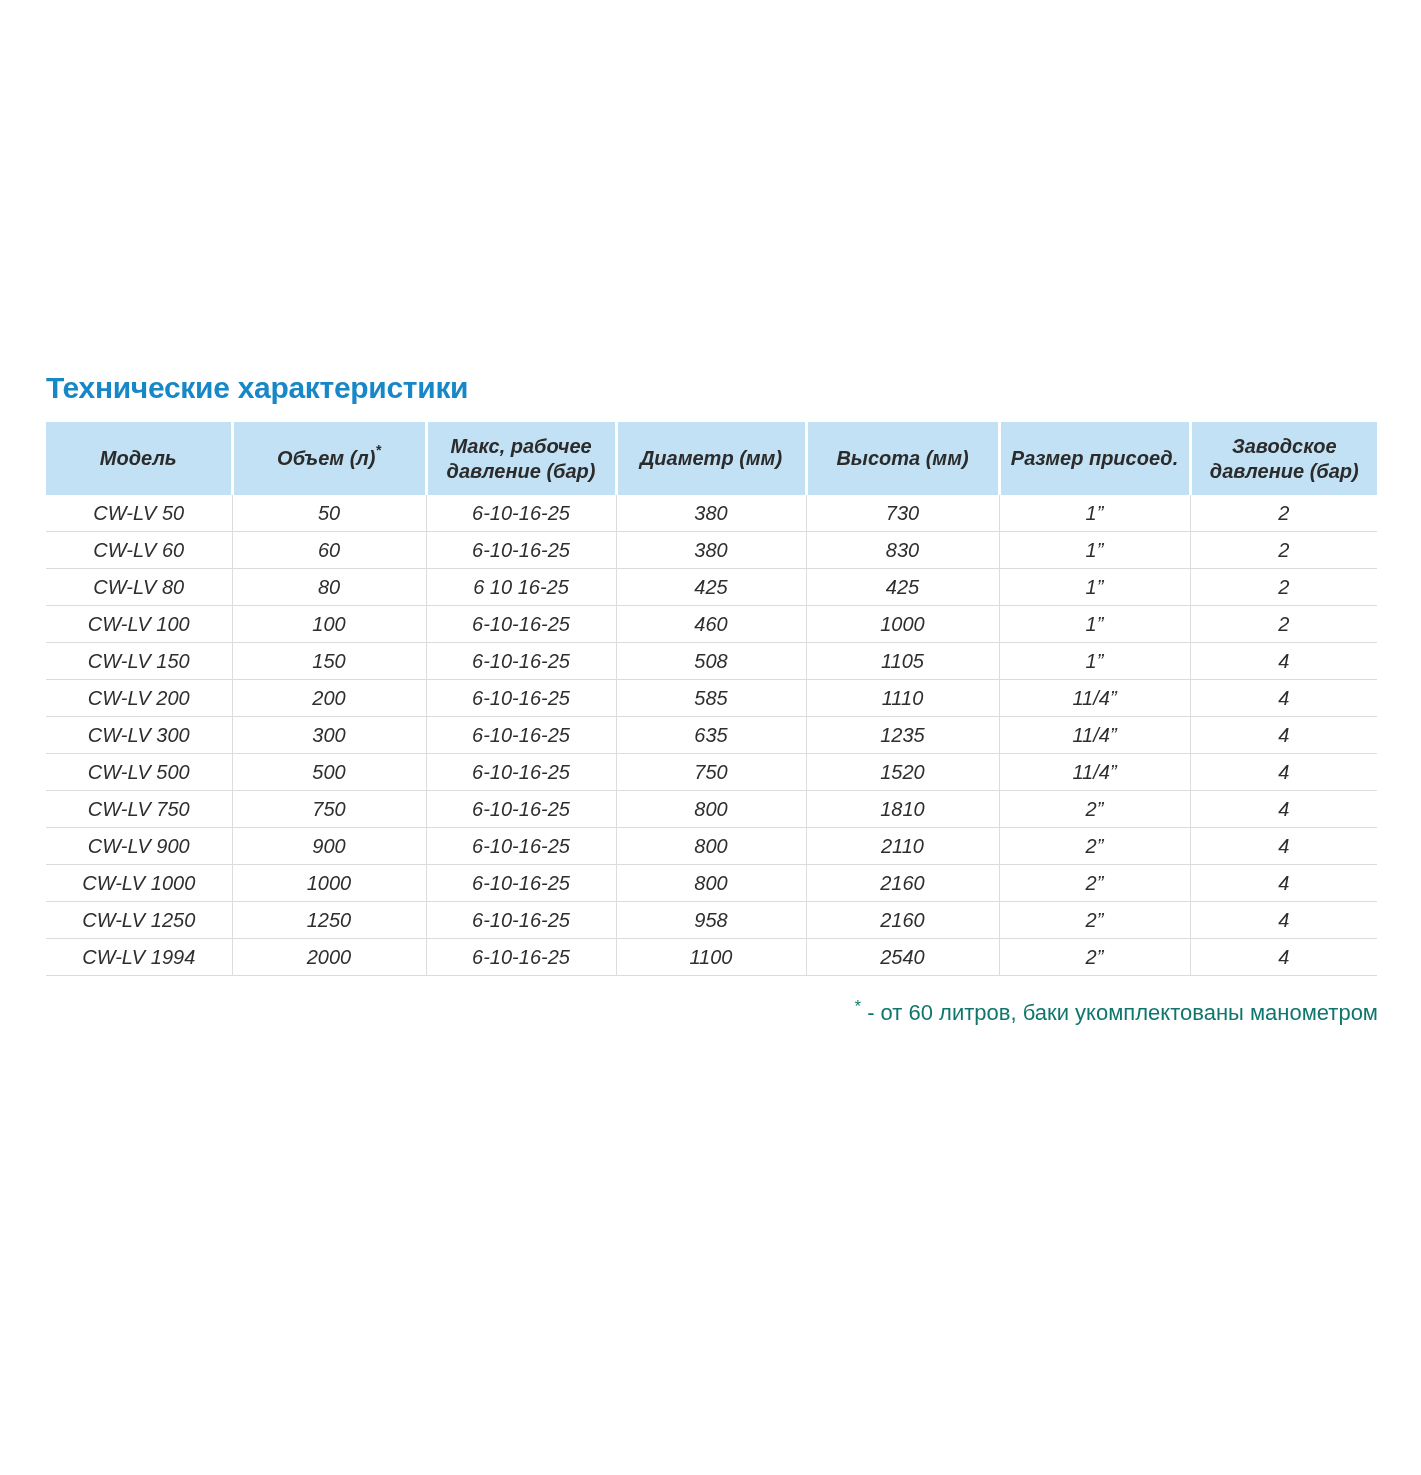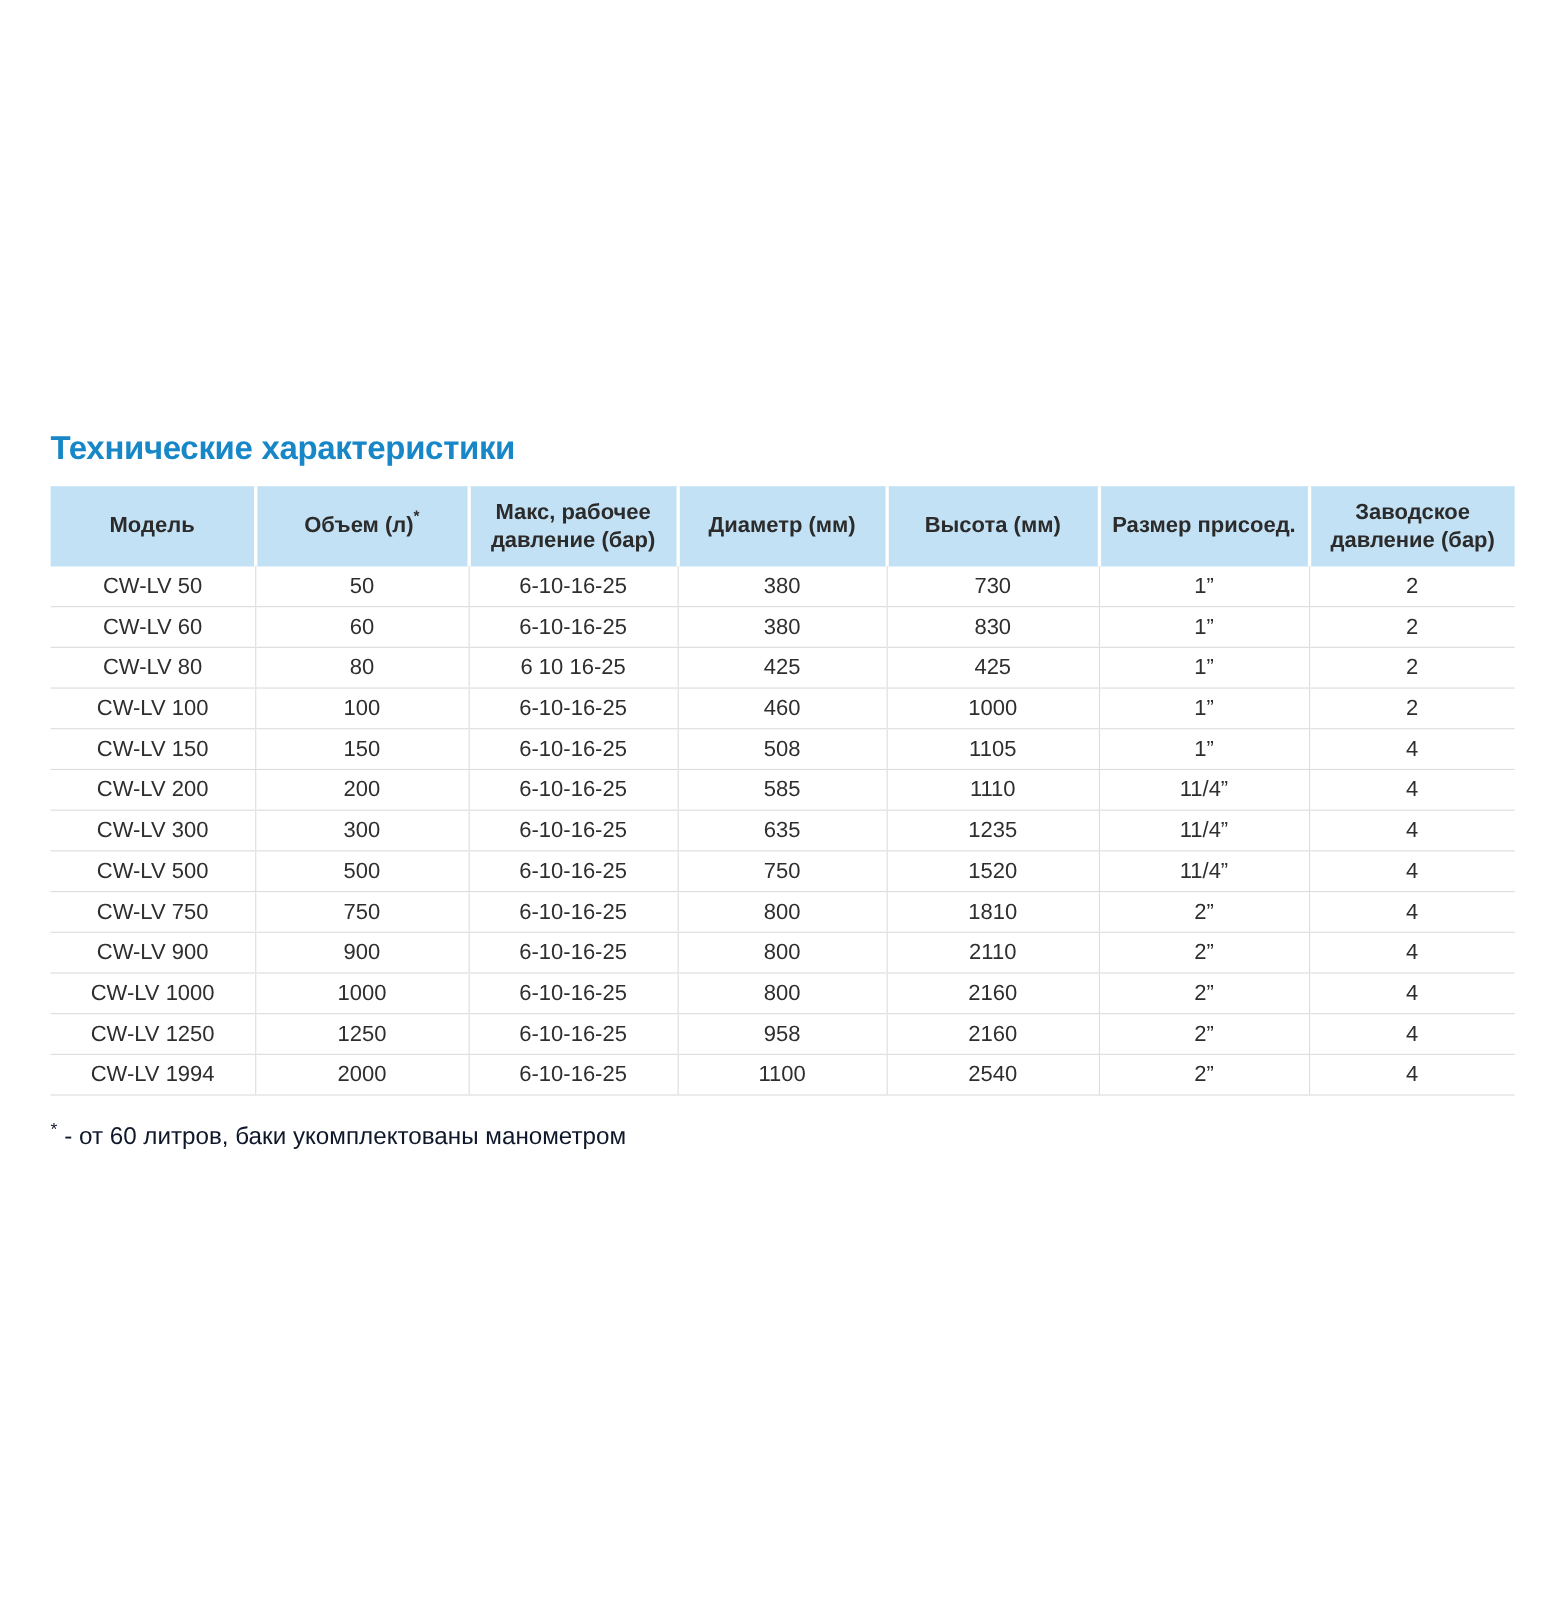--- a/index.html
+++ b/index.html
@@ -11,34 +11,35 @@
     width: 1421px;
     height: 1475px;
     position: relative;
     font-family: "Liberation Sans", "DejaVu Sans", sans-serif;
     color: #2e2e2e;
     -webkit-font-smoothing: antialiased;
   }
   .content {
     position: absolute;
     left: 46px;
-    top: 391px;
+    top: 371px;
     width: 1332px;
   }
   .title {
     margin: 0 0 17px 0;
     font-size: 30px;
     font-weight: 700;
     letter-spacing: -0.3px;
     color: #1787c7;
   }
   table.specs {
     width: 1331px;
     border-collapse: collapse;
     table-layout: fixed;
+    font-style: italic;
   }
   table.specs thead th {
     background: #c3e1f4;
     height: 73px;
     vertical-align: middle;
     text-align: center;
     font-size: 20px;
     font-weight: 700;
     line-height: 1.25;
     color: #2b2b2b;
@@ -65,21 +66,22 @@
   }
   sup.hdr-sup {
     font-size: 14px;
     line-height: 0;
     position: relative;
     top: -2px;
   }
   .footnote {
     margin: 24px 0 0 0;
     font-size: 22px;
-    color: #0f172a;
+    color: #0f766e;
+    text-align: right;
   }
   .footnote sup {
     font-size: 16px;
     line-height: 0;
   }
 </style>
 </head>
 <body>
 
 <div class="content">

